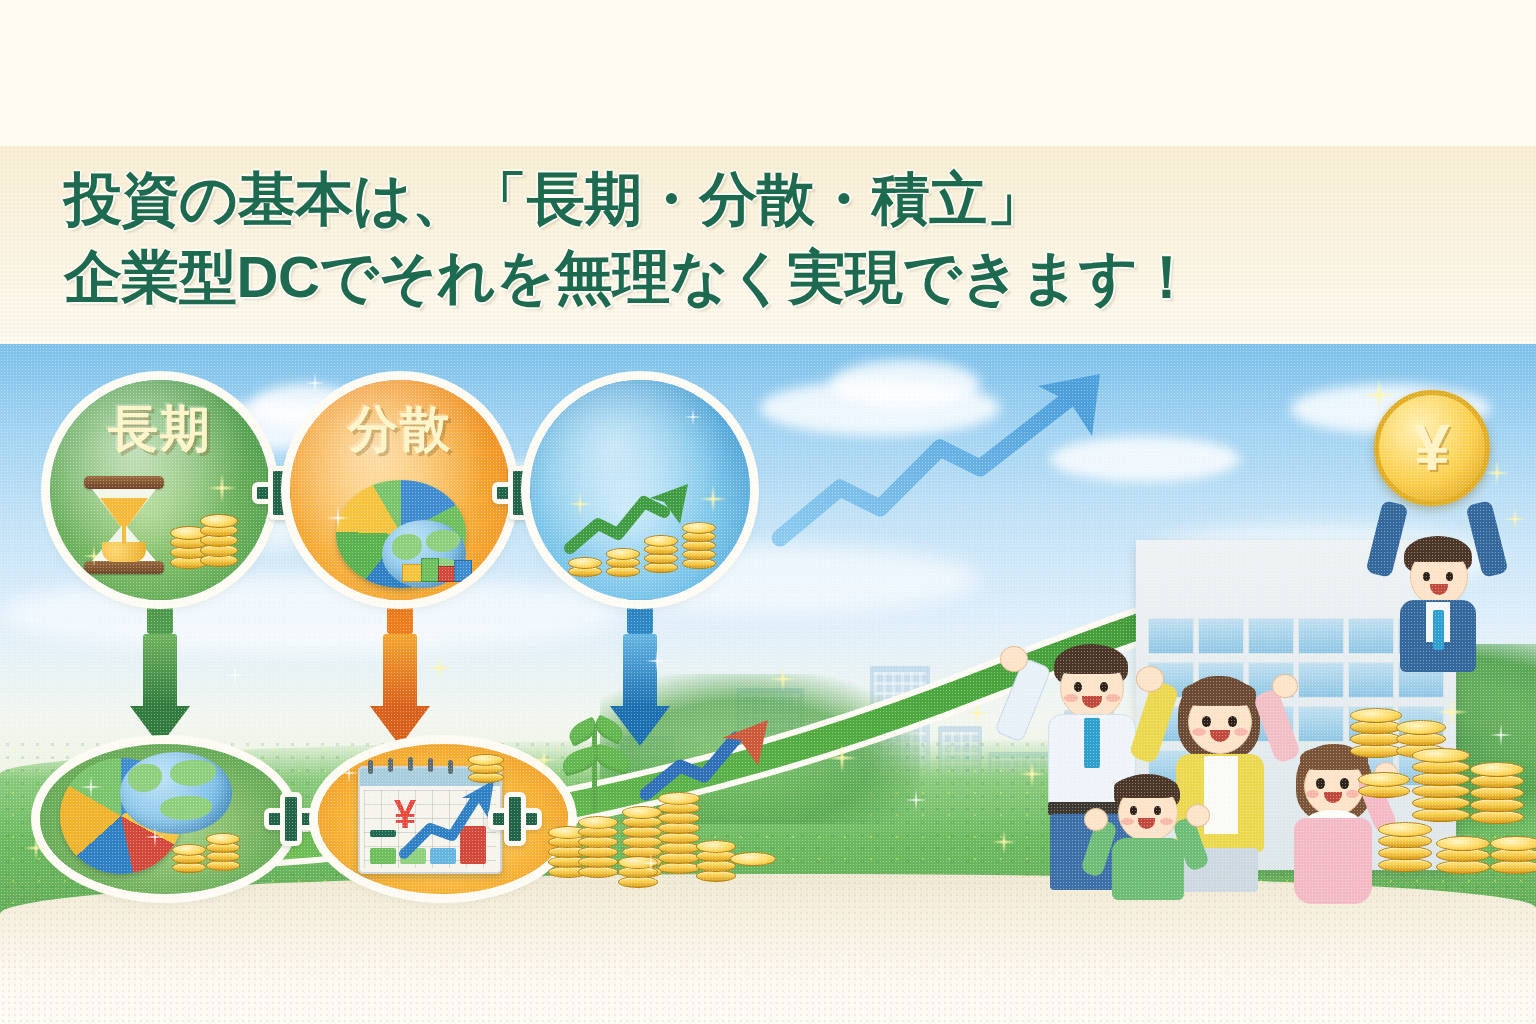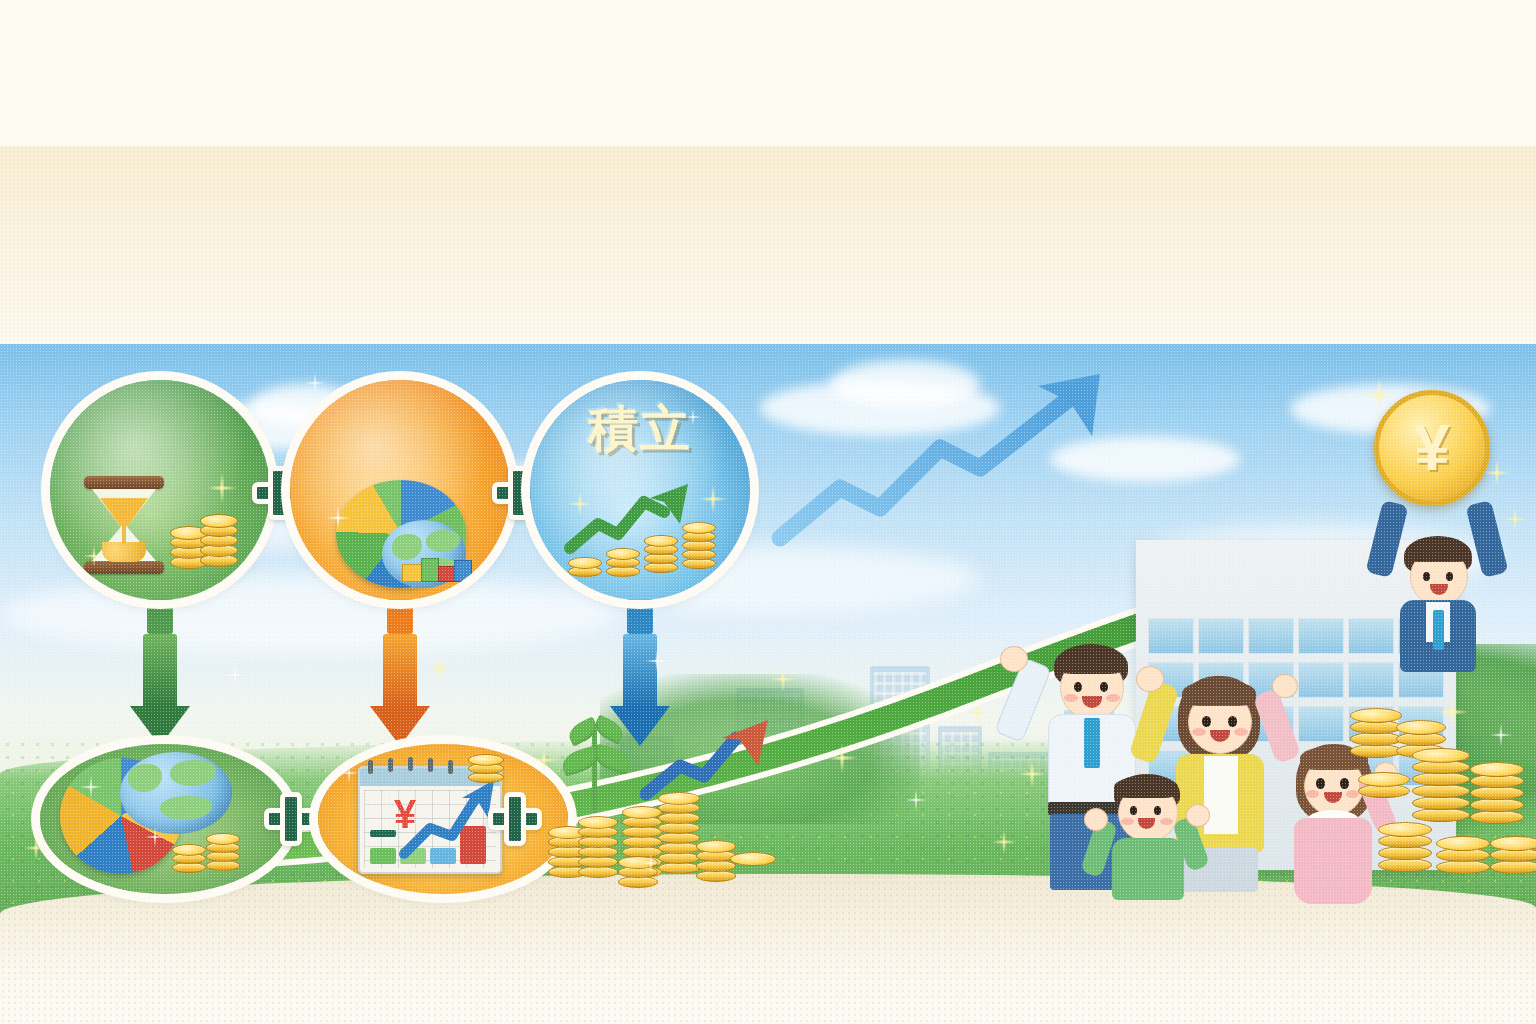--- a/index.html
+++ b/index.html
@@ -253,20 +253,24 @@
   .leaf{position:absolute;background:#63b74f;border-radius:60% 10% 60% 10%;box-shadow:inset 0 -2px 3px rgba(30,90,30,.25);}
 </style>
 </head>
 <body>
 
 <div class="page">
 
   <div class="top-band"></div>
 
   <div class="headline-band"></div>
+  <div class="headline">
+    <span class="line">投資の基本は、「長期・分散・積立」</span>
+    <span class="line">企業型DCでそれを無理なく実現できます！</span>
+  </div>
 
   <div class="illus">
 
     <div class="cloud" style="left:180px;top:58px;width:180px;height:48px;"></div>
     <div class="cloud" style="left:250px;top:40px;width:110px;height:44px;"></div>
     <div class="cloud" style="left:430px;top:120px;width:220px;height:52px;"></div>
     <div class="cloud" style="left:760px;top:36px;width:240px;height:56px;"></div>
     <div class="cloud" style="left:830px;top:16px;width:150px;height:48px;"></div>
     <div class="cloud" style="left:1050px;top:92px;width:190px;height:46px;"></div>
     <div class="cloud" style="left:1290px;top:40px;width:200px;height:50px;"></div>
@@ -327,20 +331,21 @@
       <polyline points="10,170 70,120 110,140 170,80 210,100 300,30" fill="none" stroke="url(#bgrad)" stroke-width="17" stroke-linejoin="round" stroke-linecap="round"></polyline>
       <path d="M268,18 L330,6 L322,68 L300,34 Z" fill="#4d9fdc"></path>
     </svg>
 
     <div class="stem g" style="left:147px;top:248px;height:42px;"></div>
     <div class="stem o" style="left:387px;top:248px;height:42px;"></div>
     <div class="stem b" style="left:627px;top:248px;height:42px;"></div>
 
     <div class="circle c-green" style="left:50px;top:36px;">
       <div class="sheen"></div>
+      <div class="ctitle">長期</div>
 
       <div style="position:absolute;left:34px;top:96px;width:80px;height:98px;">
         <div class="hg-cap" style="left:0;top:0;width:80px;height:13px;"></div>
         <div class="hg-cap" style="left:0;bottom:0;width:80px;height:13px;"></div>
         <div class="hg-glass-top" style="left:8px;top:13px;width:64px;height:38px;"></div>
         <div class="hg-sand" style="left:16px;top:22px;width:48px;height:28px;clip-path:polygon(0 0,100% 0,58% 100%,42% 100%);"></div>
         <div class="hg-glass-bot" style="left:8px;top:51px;width:64px;height:34px;"></div>
         <div style="position:absolute;left:18px;top:66px;width:44px;height:20px;background:radial-gradient(circle at 30% 40%,#ffd770,#e8ab24);border-radius:0 0 12px 12px;"></div>
         <div style="position:absolute;left:38px;top:50px;width:4px;height:18px;background:#f0ba3e;"></div>
       </div>
@@ -366,20 +371,21 @@
         </div>
     </div>
 
     <div class="plus" style="left:252px;top:122px;">
       <div class="bar h"></div>
         <div class="bar v"></div>
     </div>
 
     <div class="circle c-orange" style="left:290px;top:36px;">
       <div class="sheen"></div>
+      <div class="ctitle">分散</div>
       <div class="pie" style="left:46px;top:100px;width:130px;height:108px;
         background:conic-gradient(#3f8bd0 0deg 62deg,#6cbf5c 62deg 118deg,#e3eef2 118deg 168deg,#2f7fc4 168deg 218deg,#5ab24f 218deg 272deg,#f5c33c 272deg 330deg,#79c46a 330deg 360deg);
         border-radius:50%;"></div>
       <div class="globe" style="left:92px;top:140px;width:84px;height:68px;">
         <div class="land" style="left:10px;top:14px;width:30px;height:26px;"></div>
         <div class="land" style="left:44px;top:10px;width:34px;height:22px;"></div>
         <div class="land" style="left:36px;top:38px;width:40px;height:22px;"></div>
       </div>
       <div style="position:absolute;left:112px;top:178px;">
         <div style="position:absolute;left:0;top:6px;width:18px;height:16px;background:#f5c33c;border:1px solid #c99818;"></div>
@@ -392,21 +398,20 @@
         </div>
     </div>
 
     <div class="plus" style="left:492px;top:122px;">
       <div class="bar h"></div>
         <div class="bar v"></div>
     </div>
 
     <div class="circle c-blue" style="left:530px;top:36px;">
       <div class="sheen"></div>
-      <div class="ctitle">積立</div>
       <svg style="position:absolute;left:34px;top:96px;width:130px;height:80px;" viewBox="0 0 130 80">
         <polyline points="6,72 34,48 54,58 80,26 100,36" fill="none" stroke="#3f9c42" stroke-width="12" stroke-linejoin="round" stroke-linecap="round"></polyline>
         <path d="M86,22 L124,8 L116,48 L100,26 Z" fill="#3f9c42"></path>
       </svg>
       <div class="coinstack" style="left:38px;top:168px;width:34px;height:34px;">
         <div class="coin" style="top:18px;width:34px;height:11px;"></div>
         <div class="coin top" style="top:9px;width:34px;height:12px;"></div>
       </div>
       <div class="coinstack" style="left:76px;top:156px;width:34px;height:48px;">
         <div class="coin" style="top:30px;width:34px;height:11px;"></div>

